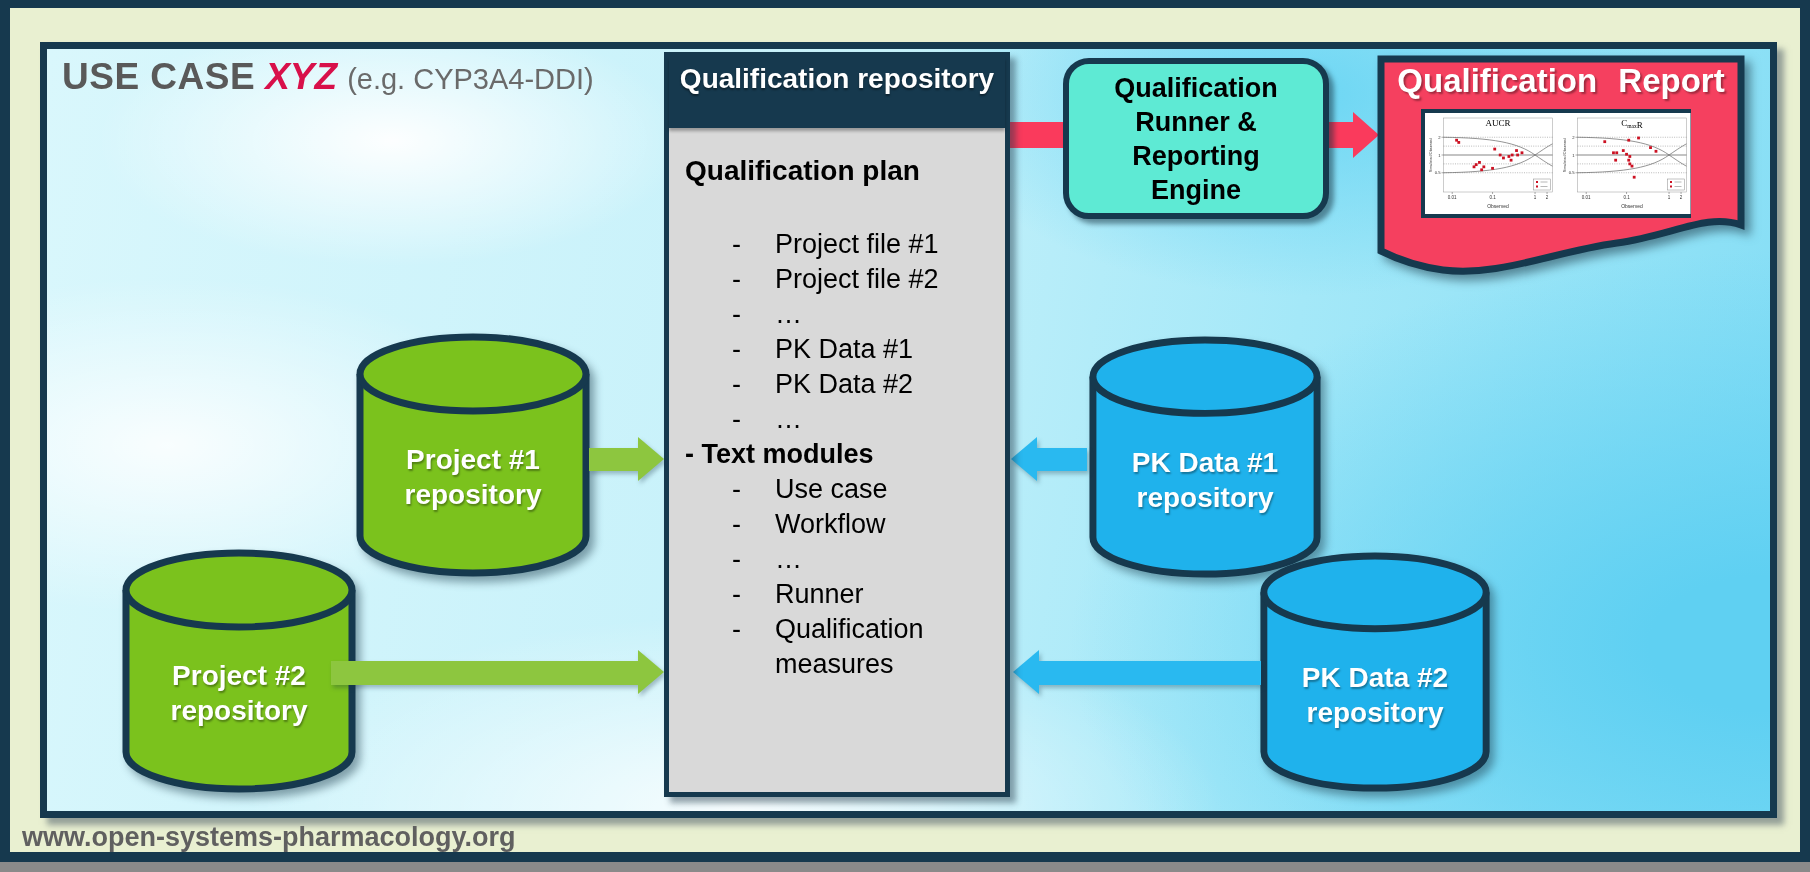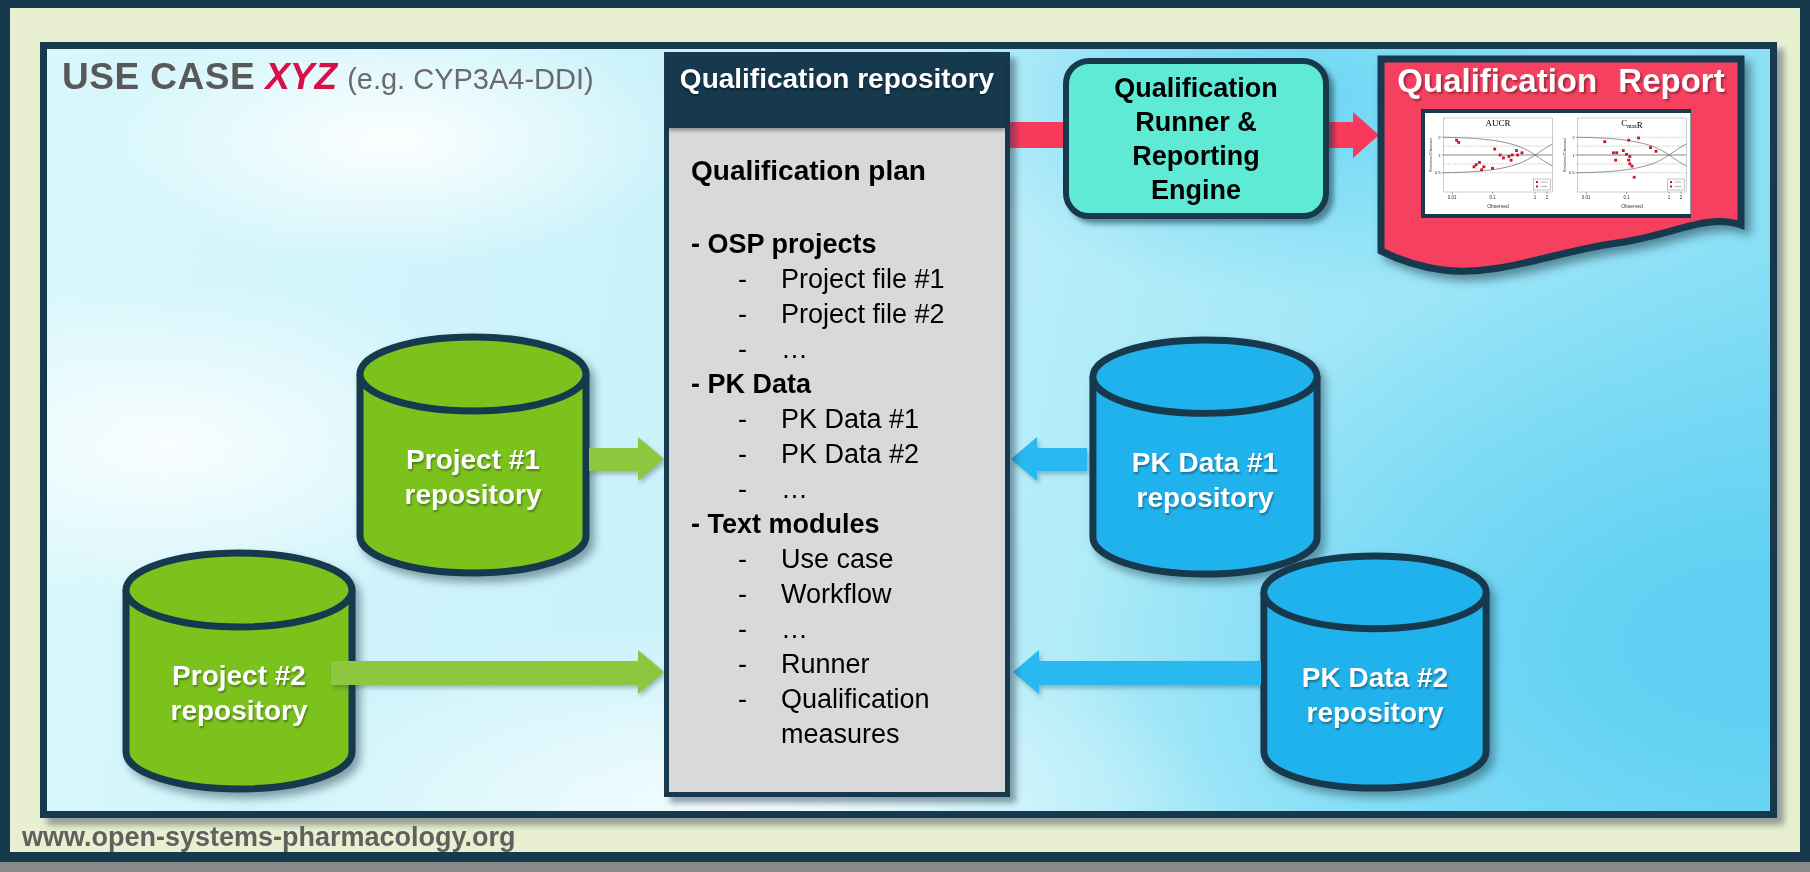--- a/index.html
+++ b/index.html
@@ -40,21 +40,21 @@
   .blue .shaft{background:#29b9f0;}
   .blue .head{border-right:26px solid #29b9f0;}
   .red-shaft{position:absolute;background:#fa3a5c;}
   .red-head{position:absolute;width:0;height:0;border-top:23px solid transparent;border-bottom:23px solid transparent;border-left:26px solid #fa3a5c;}
 
   .repo-box{position:absolute;left:664px;top:52px;width:346px;height:745px;box-sizing:border-box;
     border:5px solid #16394e;background:#d9d9d9;box-shadow:6px 6px 6px rgba(30,55,70,.45);}
   .repo-header{position:absolute;left:0;top:0;width:100%;height:71px;background:#16394e;
     color:#fff;font-size:28px;font-weight:bold;line-height:33px;text-align:center;padding-top:5px;
     box-sizing:border-box;text-shadow:0 2px 2px rgba(0,0,0,.4);box-shadow:0 3px 3px rgba(0,0,0,.3);}
-  .repo-body{position:absolute;left:0;top:76px;right:0;bottom:0;padding:22px 10px 0 22px;color:#000;}
+  .repo-body{position:absolute;left:0;top:76px;right:0;bottom:0;padding:22px 10px 0 16px;color:#000;}
   .plan-title{font-size:28px;font-weight:bold;margin-bottom:40px;}
   .plan-item{font-size:27px;line-height:35px;}
   .plan-item.lv1{font-weight:bold;}
   .plan-item.lv2{position:relative;padding-left:90px;font-weight:normal;}
   .plan-item.lv2 .dash{position:absolute;left:47px;}
 
   .runner-box{position:absolute;left:1063px;top:58px;width:266px;height:161px;box-sizing:border-box;
     background:#5eead4;border:6px solid #16394e;border-radius:26px;box-shadow:5px 5px 5px rgba(20,45,60,.5);
     display:flex;align-items:center;justify-content:center;}
   .runner-label{width:200px;text-align:center;font-size:27px;font-weight:bold;line-height:34px;color:#000;}
@@ -148,25 +148,23 @@
   <div style="position:absolute;left:1326px;top:112px;width:52px;height:46px;">
     <div class="red-shaft" style="left:0;top:10px;width:27px;height:26px;"></div>
     <div class="red-head" style="left:27px;top:0;"></div>
   </div>
 
   <div class="repo-box">
     <div class="repo-header">Qualification repository</div>
     <div class="repo-body">
       <div class="plan-title">Qualification plan</div>
       <div id="plan-list">
-          <div class="plan-item lv1">- OSP projects</div>
           <div class="plan-item lv2"><span class="dash">-</span><span>Project file #1</span></div>
           <div class="plan-item lv2"><span class="dash">-</span><span>Project file #2</span></div>
           <div class="plan-item lv2"><span class="dash">-</span><span>…</span></div>
-          <div class="plan-item lv1">- PK Data</div>
           <div class="plan-item lv2"><span class="dash">-</span><span>PK Data #1</span></div>
           <div class="plan-item lv2"><span class="dash">-</span><span>PK Data #2</span></div>
           <div class="plan-item lv2"><span class="dash">-</span><span>…</span></div>
           <div class="plan-item lv1">- Text modules</div>
           <div class="plan-item lv2"><span class="dash">-</span><span>Use case</span></div>
           <div class="plan-item lv2"><span class="dash">-</span><span>Workflow</span></div>
           <div class="plan-item lv2"><span class="dash">-</span><span>…</span></div>
           <div class="plan-item lv2"><span class="dash">-</span><span>Runner</span></div>
           <div class="plan-item lv2"><span class="dash">-</span><span>Qualification measures</span></div>
         </div>

